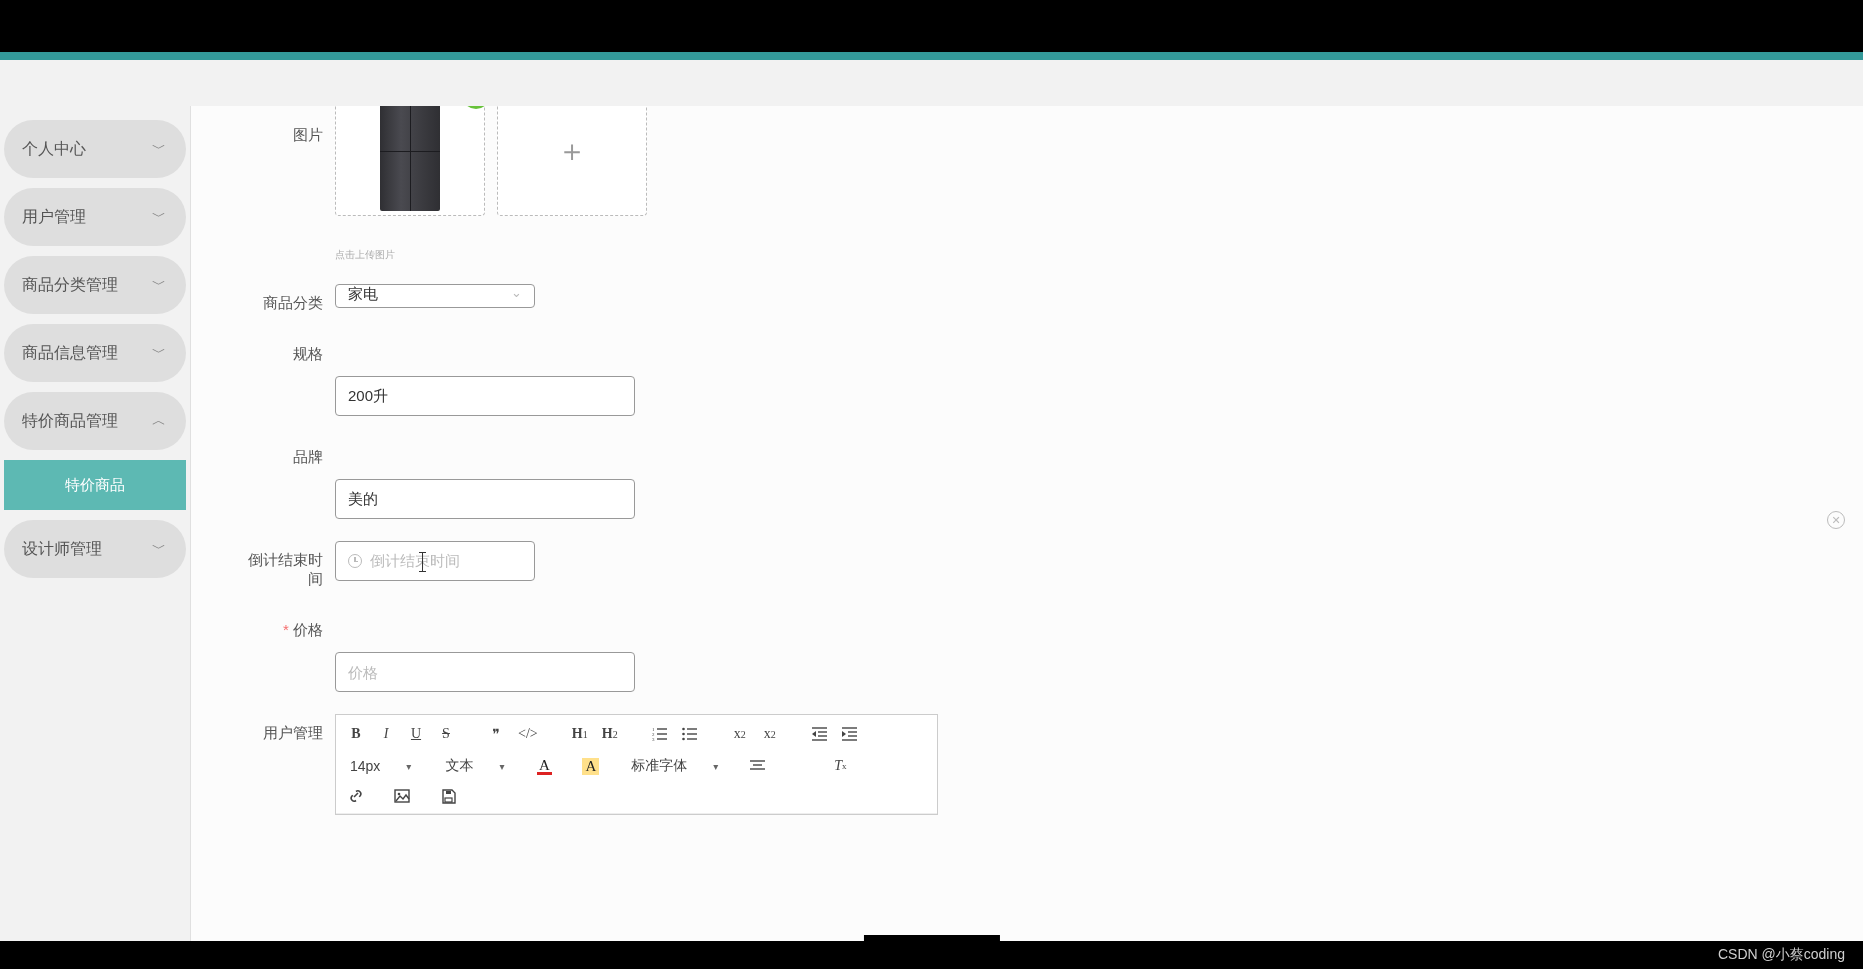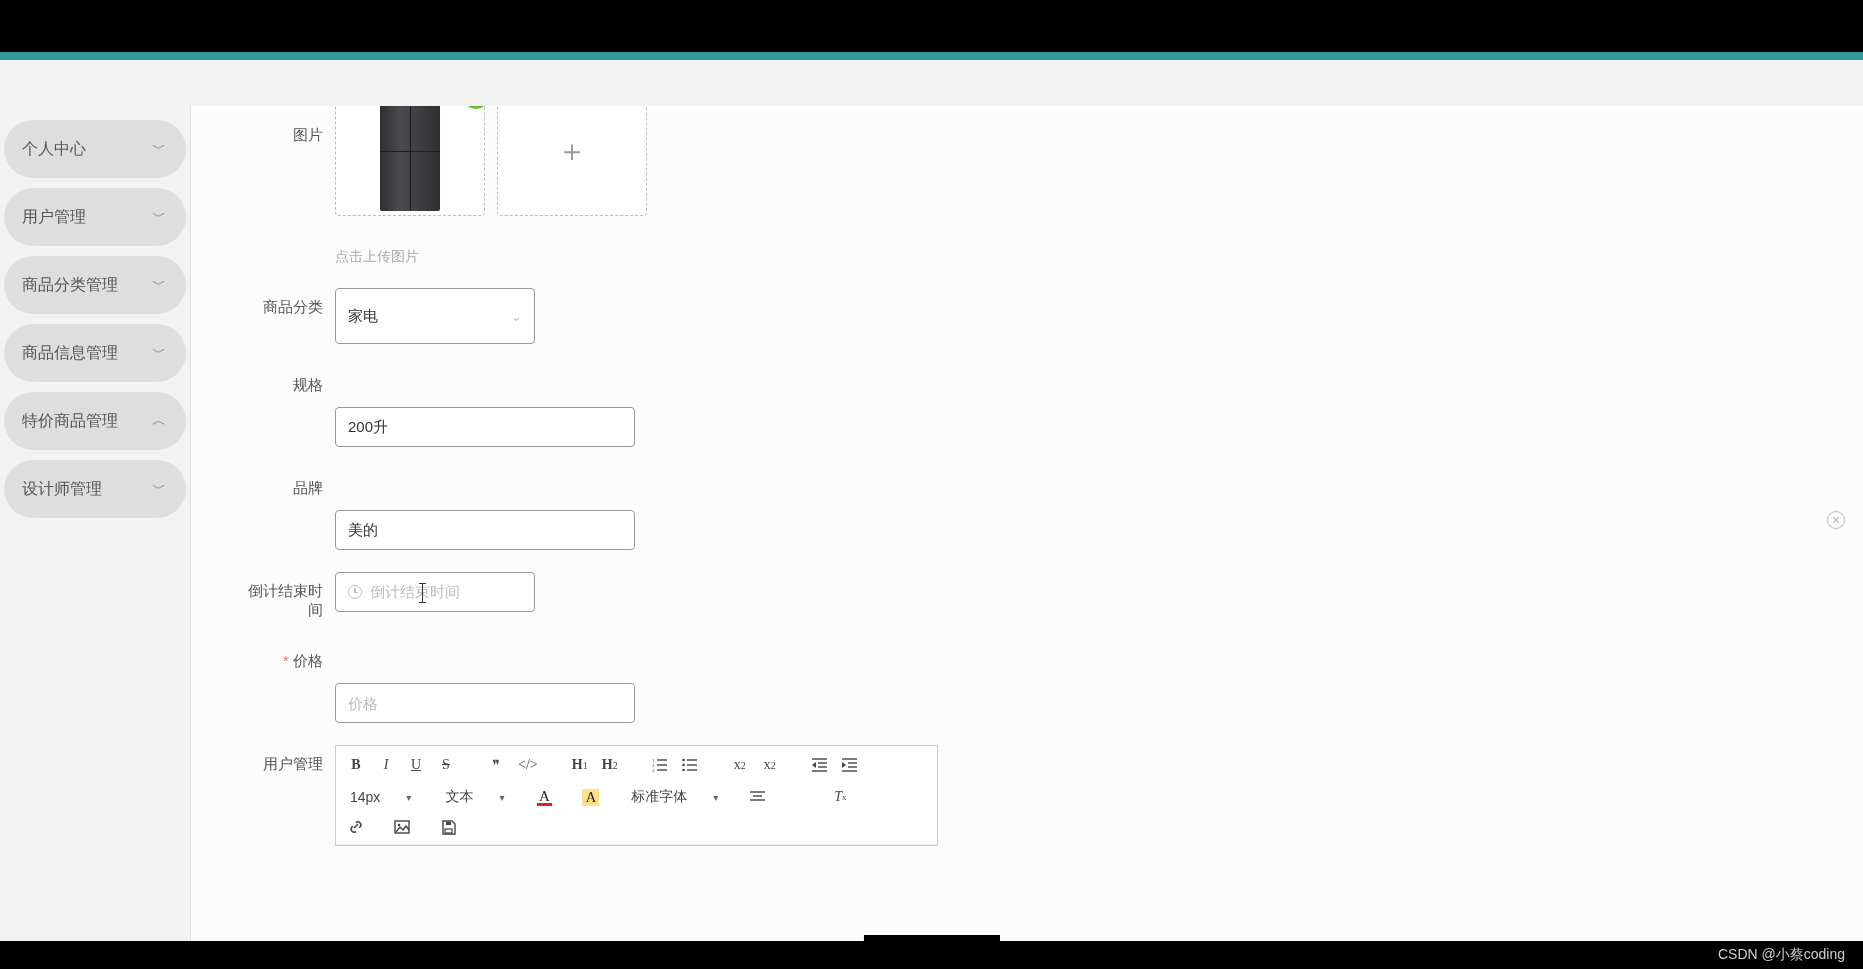--- a/index.html
+++ b/index.html
@@ -27,24 +27,24 @@
 .form-label.req::before { content: "* "; color: #f56c6c; }
 .form-ctrl { flex: 1; }
 .img-row { display:flex; gap:12px; }
 .img-box { width: 150px; height: 130px; border: 1px dashed #bbb; border-radius: 4px; display:flex; align-items:center; justify-content:center; position:relative; background:#fff; }
 .img-box.uploaded { border:1px dashed #bbb; }
 .fridge { width: 60px; height: 120px; background: linear-gradient(90deg,#2f2f33 0%, #4a4a50 35%, #3b3b40 70%, #2f2f33 100%); border-radius: 2px; position:relative; }
 .fridge::before { content:""; position:absolute; left:0; right:0; top:50%; height:1px; background:#1c1c20; }
 .fridge::after { content:""; position:absolute; top:0; bottom:0; left:50%; width:1px; background:#1c1c20; }
 .check-badge { position:absolute; top:-6px; right:-6px; width:28px; height:28px; border-radius:50%; background:#67c23a; display:flex; align-items:center; justify-content:center; color:#fff; font-size:15px; }
 .plus { font-size: 30px; color: #999; font-weight: 300; }
-.upload-hint { font-size: 14px; color: #aaa; margin-top: 32px; }
+.upload-hint { font-size: 10px; color: #aaa; margin-top: 32px; }
 .el-input { width: 300px; height: 40px; border: 1px solid #999; border-radius: 4px; padding: 0 12px; font-size: 15px; color: #333; background:#fff;margin-top:41px; }
 .el-input::placeholder { color: #bbb; }
-.el-select { width: 200px; height: 56px; border: 1px solid #999; border-radius: 4px; padding: 0 12px; font-size: 15px; color: #333; background:#fff; display:flex; align-items:center; justify-content:space-between; cursor:pointer; }
+.el-select { width: 200px; height: 24px; border: 1px solid #999; border-radius: 4px; padding: 0 12px; font-size: 15px; color: #333; background:#fff; display:flex; align-items:flex-start; justify-content:space-between; cursor:pointer; }
 .el-select .arrow { color:#bbb; font-size:13px; }
 .el-date { width: 200px; height: 40px; border: 1px solid #999; border-radius: 4px; padding: 0 12px; font-size: 15px; color: #bbb; background:#fff; display:flex; align-items:center; gap:8px; cursor:pointer; position:relative; }
 .clock-icon { width:14px; height:14px; border:1.5px solid #bbb; border-radius:50%; position:relative; flex-shrink:0; }
 .clock-icon::before { content:""; position:absolute; left:5px; top:2px; width:1.5px; height:5px; background:#bbb; }
 .clock-icon::after { content:""; position:absolute; left:5px; top:5.5px; width:4px; height:1.5px; background:#bbb; }
 .text-cursor { position:absolute; left:86px; top:10px; width:1px; height:20px; background:#333; pointer-events:none; }
 .text-cursor::before,.text-cursor::after{content:"";position:absolute;left:-3px;width:7px;height:1px;background:#333;}
 .text-cursor::before{top:0;} .text-cursor::after{bottom:0;}
 .editor { width: 603px; border: 1px solid #ccc; background:#fff; }
 .toolbar { padding: 8px 10px 6px 10px; display:flex; flex-wrap:wrap; gap:4px 10px; border-bottom:1px solid #eee; align-items:center; }
@@ -89,20 +89,23 @@
           <span class="chev">﹀</span>
         </div>
         <div class="nav-pill">
           <span>商品信息管理</span>
           <span class="chev">﹀</span>
         </div>
         <div class="nav-pill">
           <span>特价商品管理</span>
           <span class="chev">︿</span>
         </div>
+        <div class="nav-sub">
+          <span>特价商品</span>
+        </div>
         <div class="nav-pill">
           <span>设计师管理</span>
           <span class="chev">﹀</span>
         </div>
       </div>
 
       <div class="main">
         <div class="close-circle">✕</div>
 
         <div class="form-area">

